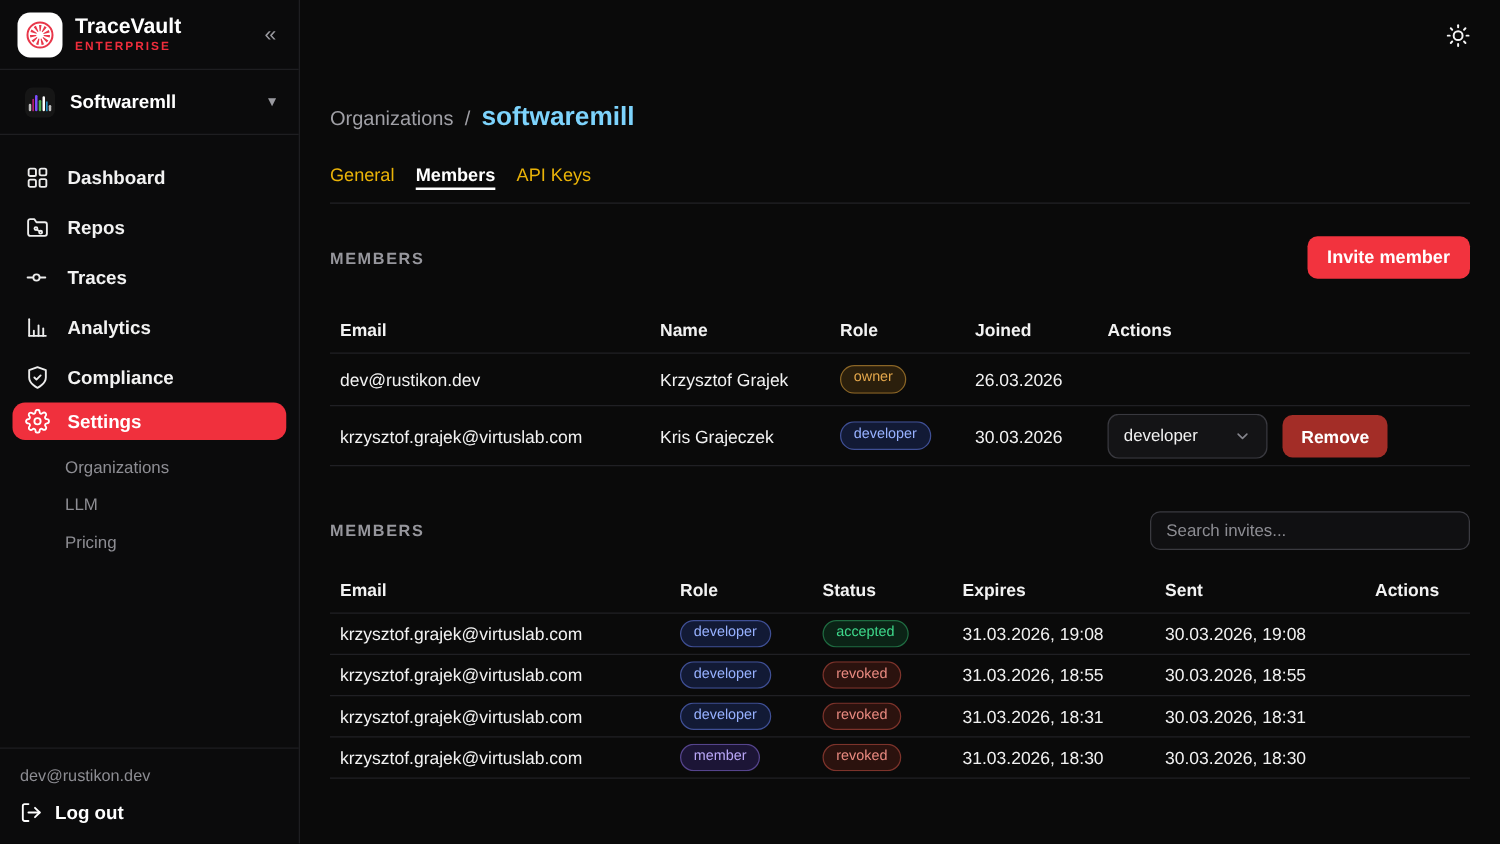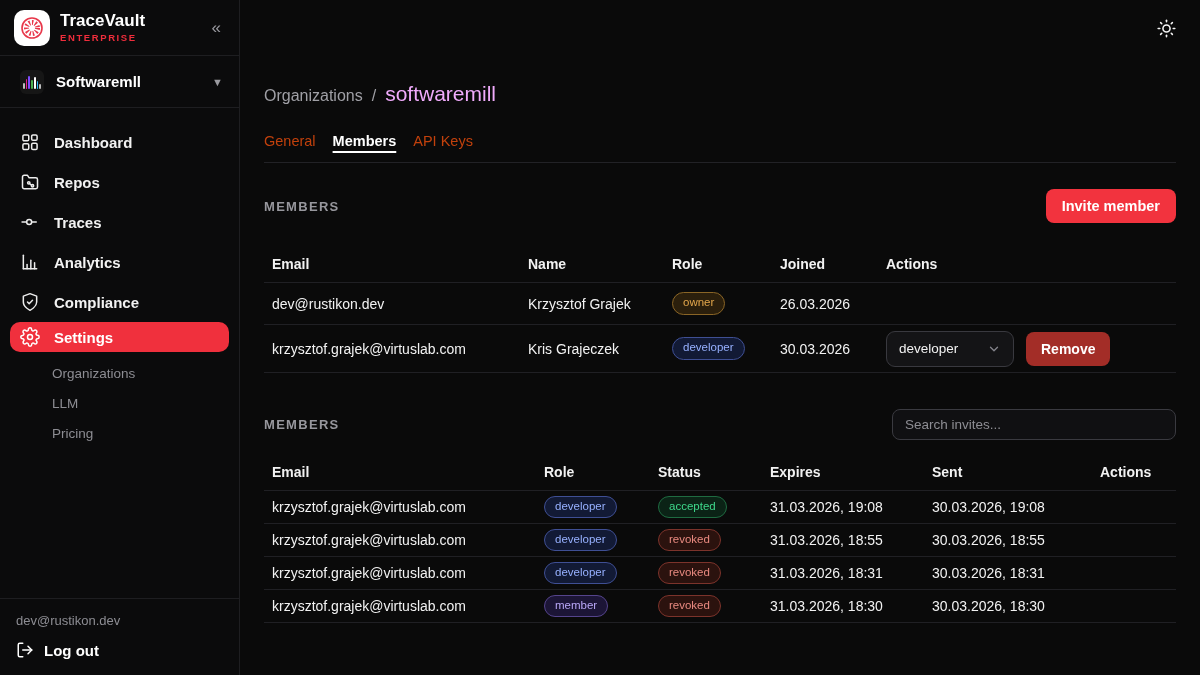--- a/index.html
+++ b/index.html
@@ -69,24 +69,24 @@
 
   
   .main { flex:1; display:flex; flex-direction:column; }
   .topbar { height:56px; display:flex; align-items:center; justify-content:flex-end; padding:0 24px; }
   .theme-toggle { cursor:pointer; display:flex; }
 
   .content { padding:26px 24px 0; }
   .breadcrumb { display:flex; align-items:baseline; gap:9px; }
   .crumb-root { color:#a0a0a6; font-size:16px; cursor:pointer; }
   .crumb-sep { color:#a0a0a6; font-size:16px; }
-  .crumb-current { color:#f0abfc; font-size:21px; font-weight:400; }
+  .crumb-current { color:#7dd3fc; font-size:21px; font-weight:700; }
 
   .tabs { display:flex; gap:17px; margin-top:27px; padding-bottom:13px; border-bottom:1px solid #222226; }
-  .tab { color:#c2410c; font-size:14.5px; cursor:pointer; }
+  .tab { color:#eab308; font-size:14.5px; cursor:pointer; }
   .tab.active {
     color:#fff; font-weight:700;
     text-decoration:underline; text-underline-offset:5px; text-decoration-thickness:2px;
   }
 
   .section-head { display:flex; align-items:center; justify-content:space-between; margin-top:26px; height:34px; }
   .section-title { color:#97979d; font-size:13px; font-weight:600; letter-spacing:1.3px; }
   .btn-invite {
     background:#f2333e; color:#fff; border:none; border-radius:8px;
     padding:9px 16px; font-size:14.5px; font-weight:700; cursor:pointer;
@@ -119,21 +119,21 @@
     border-radius:9px; display:flex; align-items:center; justify-content:space-between;
     padding:0 12px; cursor:pointer; font-size:13.5px; color:#f2f2f2;
   }
   .btn-remove {
     background:#a32d27; color:#fff; border:none; border-radius:8px;
     padding:9px 15px; font-size:14px; font-weight:700; cursor:pointer;
     font-family:"Liberation Sans", sans-serif;
   }
 
   .search-input {
-    width:284px; height:31px; background:#101012; border:1px solid #3a3a40;
+    width:256px; height:31px; background:#101012; border:1px solid #3a3a40;
     border-radius:8px; color:#fdba74; padding:0 12px; font-size:13.5px;
     font-family:"Liberation Sans", sans-serif; outline:none;
   }
   .search-input::placeholder { color:#8d8d93; }
   .invites-section { margin-top:34px; }
 </style>
 </head>
 <body>
 
 <div class="app">

